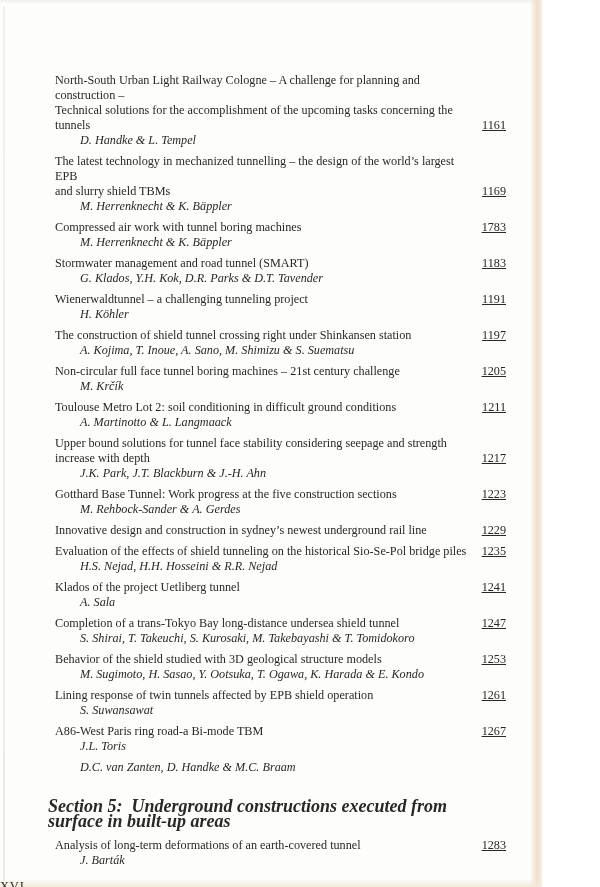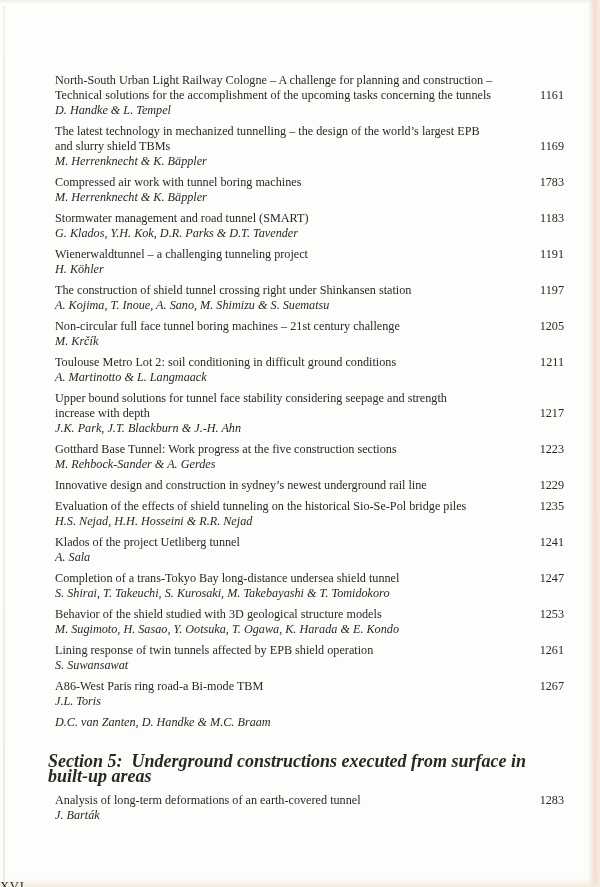--- a/index.html
+++ b/index.html
@@ -2,21 +2,21 @@
 <html><head>
 <meta charset="utf-8">
 <style>
   html, body {
     margin: 0;
     padding: 0;
     background: #ffffff;
   }
   .page {
     position: relative;
-    width: 600px;
+    width: 542px;
     height: 887px;
     background: #fdfdfb;
     overflow: hidden;
     font-family: "Liberation Serif", serif;
     color: #2a2825;
   }
   
   .scan-edge-top {
     position: absolute; left: 0; right: 0; top: 0; height: 4px;
     background: linear-gradient(to bottom, #f1efeb, rgba(253,253,251,0));
@@ -45,22 +45,23 @@
   .entry { margin-bottom: 6px; }
   .title-row { display: flex; align-items: flex-end; }
   .title {
     flex: 1;
     white-space: pre-line;
     padding-right: 8px;
   }
   .pagenum {
     white-space: nowrap;
     align-self: flex-end;
-  }
-  .authors { font-style: italic; }
+    text-decoration: underline;
+  }
+  .authors { font-style: italic; margin-left: 25px; }
   .section-header {
     font-weight: bold;
     font-style: italic;
     font-size: 18px;
     white-space: pre-wrap;
     margin: 24px 0 9px -7px;
   }
   .footer {
     position: absolute;
     left: 0; right: 0;

